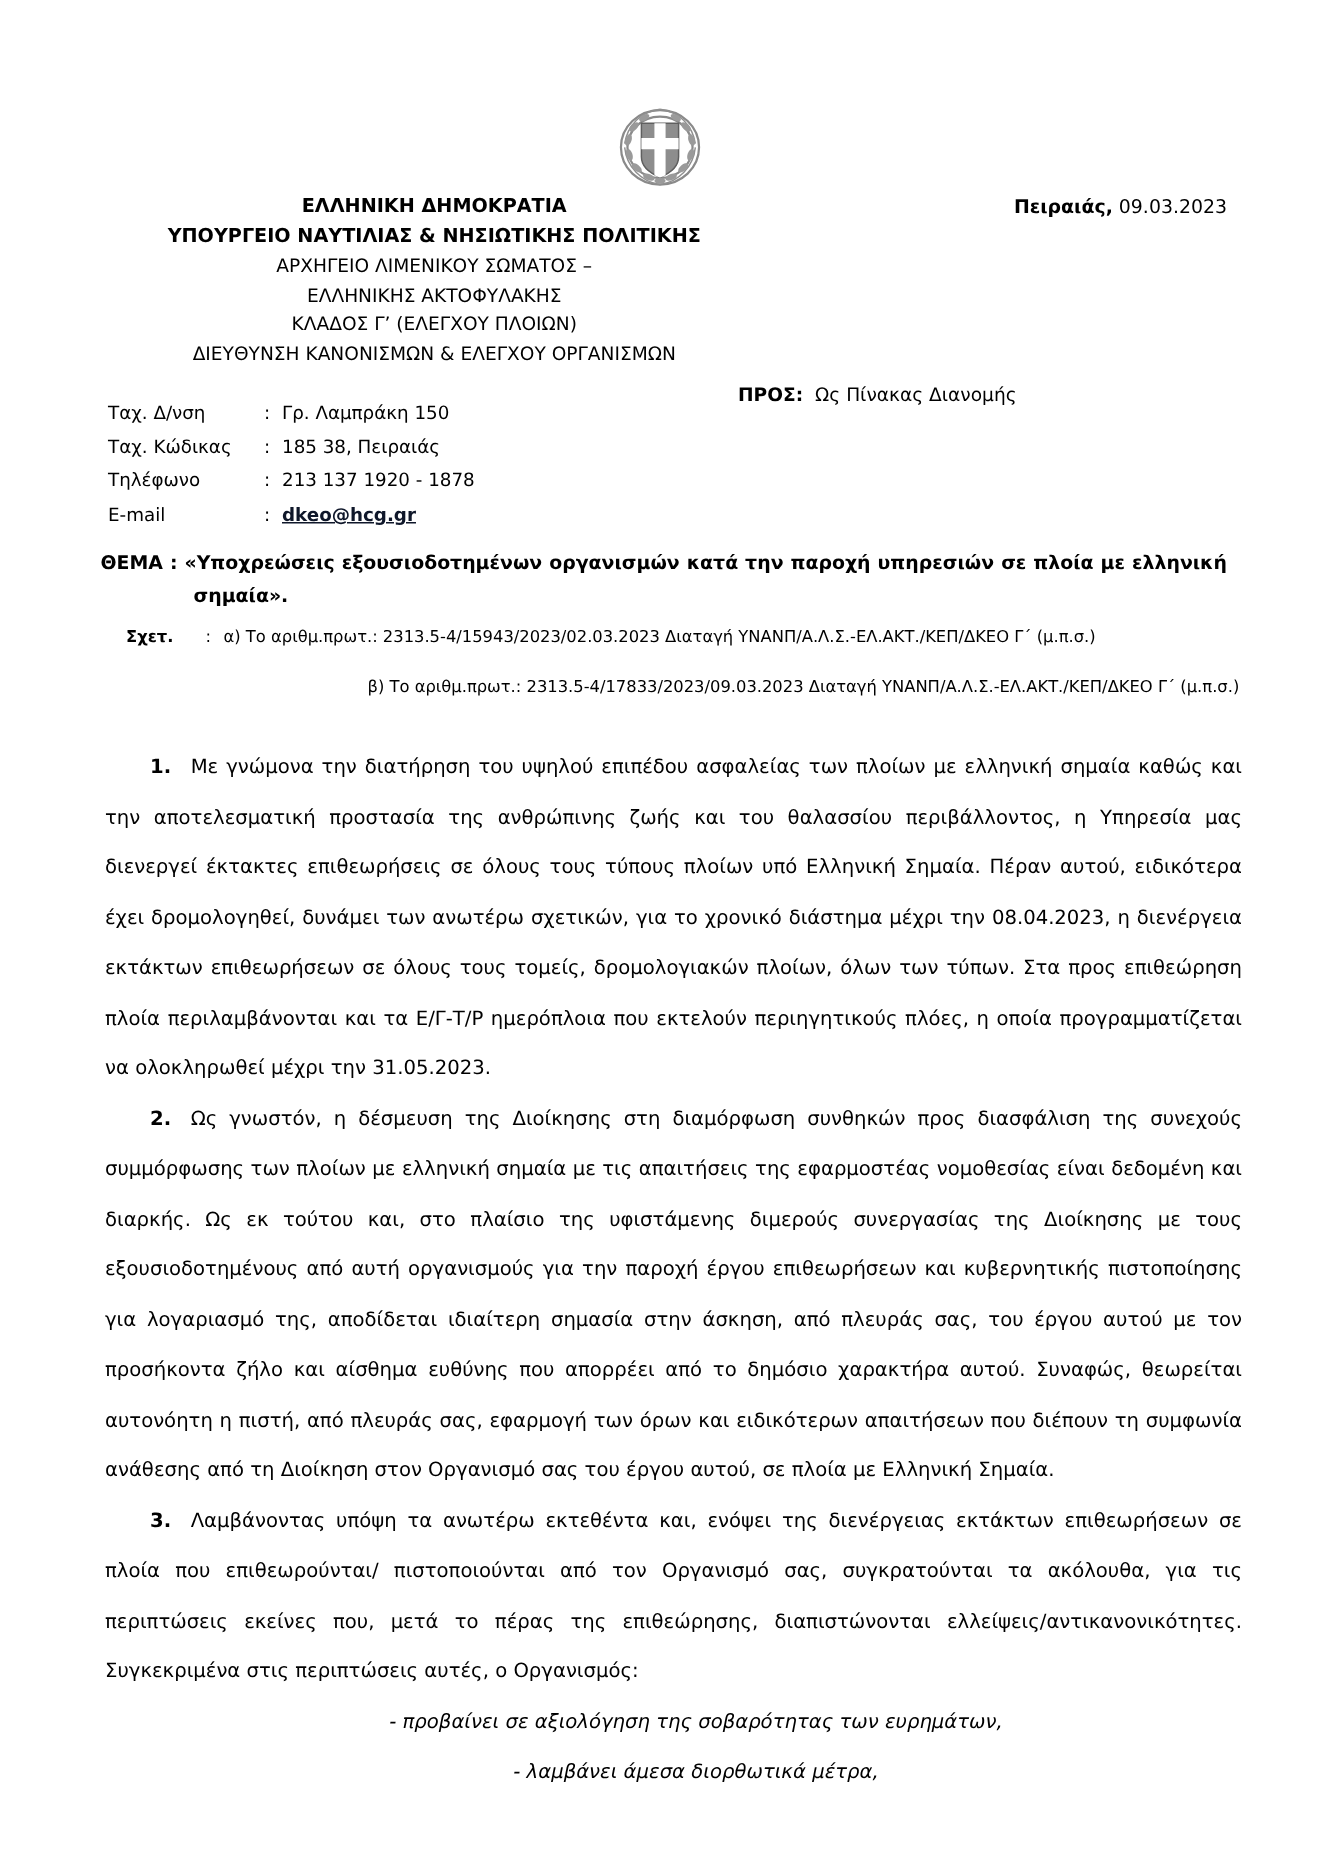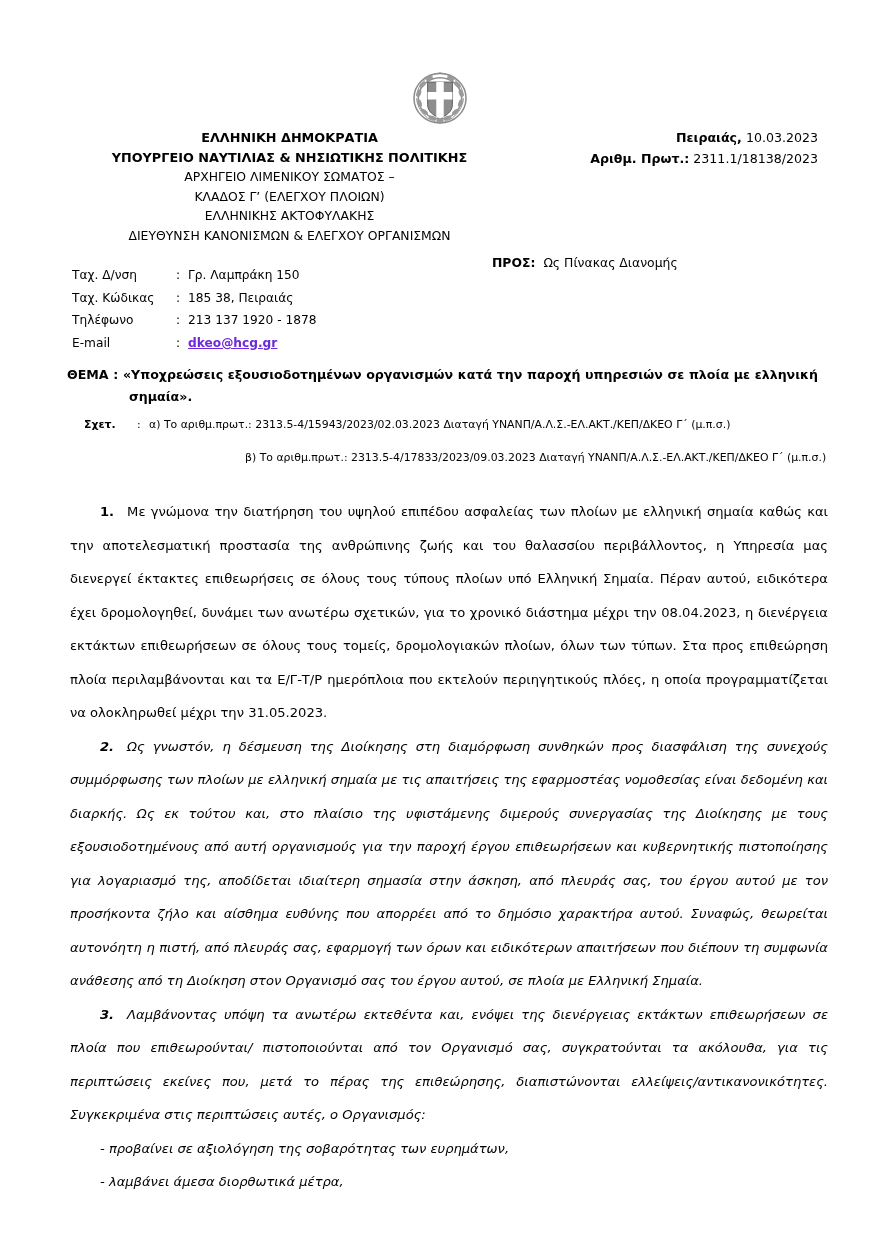--- a/index.html
+++ b/index.html
@@ -86,21 +86,21 @@
   .contact-row {
     display: flex;
     font-size: 12.2px;
     line-height: 22.6px;
     white-space: nowrap;
   }
   .contact-label { width: 104px; }
   .contact-colon { width: 12px; }
   .contact-value { }
   .contact-value a {
-    color: #6d28d9;
+    color: #0f172a;
     font-weight: bold;
     text-decoration: underline;
   }
 
   
   .pros {
     position: absolute;
     left: 492px;
     top: 252px;
     font-size: 12.4px;
@@ -167,28 +167,28 @@
     line-height: 33.5px;
     text-align: justify;
     text-justify: inter-word;
     text-indent: 30px;
   }
   p.para .num {
     font-weight: bold;
     margin-right: 13px;
   }
   p.para.slant {
-    font-style: italic;
   }
   .list-item {
     font-size: 13.1px;
     line-height: 33.5px;
     font-style: italic;
     padding-left: 30px;
     white-space: nowrap;
+    text-align: center;
   }
 </style>
 </head>
 <body>
 
 <div class="page">
 
   <div class="emblem-wrap">
     <svg class="emblem" viewBox="0 0 100 100">
       <g fill="none" stroke="#8a8a8a" stroke-width="2.4">
@@ -220,32 +220,28 @@
       <path d="M44 26 H56 V42 H70 V54 H56 V82 C54 83 52 84 50 84.5 C48 84 46 83 44 82 V54 H30 V42 H44 Z" fill="#ffffff"></path>
     </svg>
   </div>
 
   <div class="header">
     <div class="header-row">
       <div class="header-left">
         <div class="org-line bold">ΕΛΛΗΝΙΚΗ ΔΗΜΟΚΡΑΤΙΑ</div>
         <div class="org-line bold">ΥΠΟΥΡΓΕΙΟ ΝΑΥΤΙΛΙΑΣ &amp; ΝΗΣΙΩΤΙΚΗΣ ΠΟΛΙΤΙΚΗΣ</div>
         <div class="org-line">ΑΡΧΗΓΕΙΟ ΛΙΜΕΝΙΚΟΥ ΣΩΜΑΤΟΣ –</div>
+        <div class="org-line">ΕΛΛΗΝΙΚΗΣ ΑΚΤΟΦΥΛΑΚΗΣ</div>
         <div class="org-line">ΚΛΑΔΟΣ Γ’ (ΕΛΕΓΧΟΥ ΠΛΟΙΩΝ)</div>
-        <div class="org-line">ΕΛΛΗΝΙΚΗΣ ΑΚΤΟΦΥΛΑΚΗΣ</div>
         <div class="org-line">ΔΙΕΥΘΥΝΣΗ ΚΑΝΟΝΙΣΜΩΝ &amp; ΕΛΕΓΧΟΥ ΟΡΓΑΝΙΣΜΩΝ</div>
       </div>
       <div class="header-right">
         <div class="meta-line">
           <b>Πειραιάς,</b>
-          <span>10.03.2023</span>
-        </div>
-        <div class="meta-line">
-          <b>Αριθμ. Πρωτ.:</b>
-          <span>2311.1/18138/2023</span>
+          <span>09.03.2023</span>
         </div>
       </div>
     </div>
   </div>
 
   <div class="contact">
     <div class="contact-row">
       <span class="contact-label">Ταχ. Δ/νση</span>
       <span class="contact-colon">:</span>
       <span class="contact-value">Γρ. Λαμπράκη 150</span>

